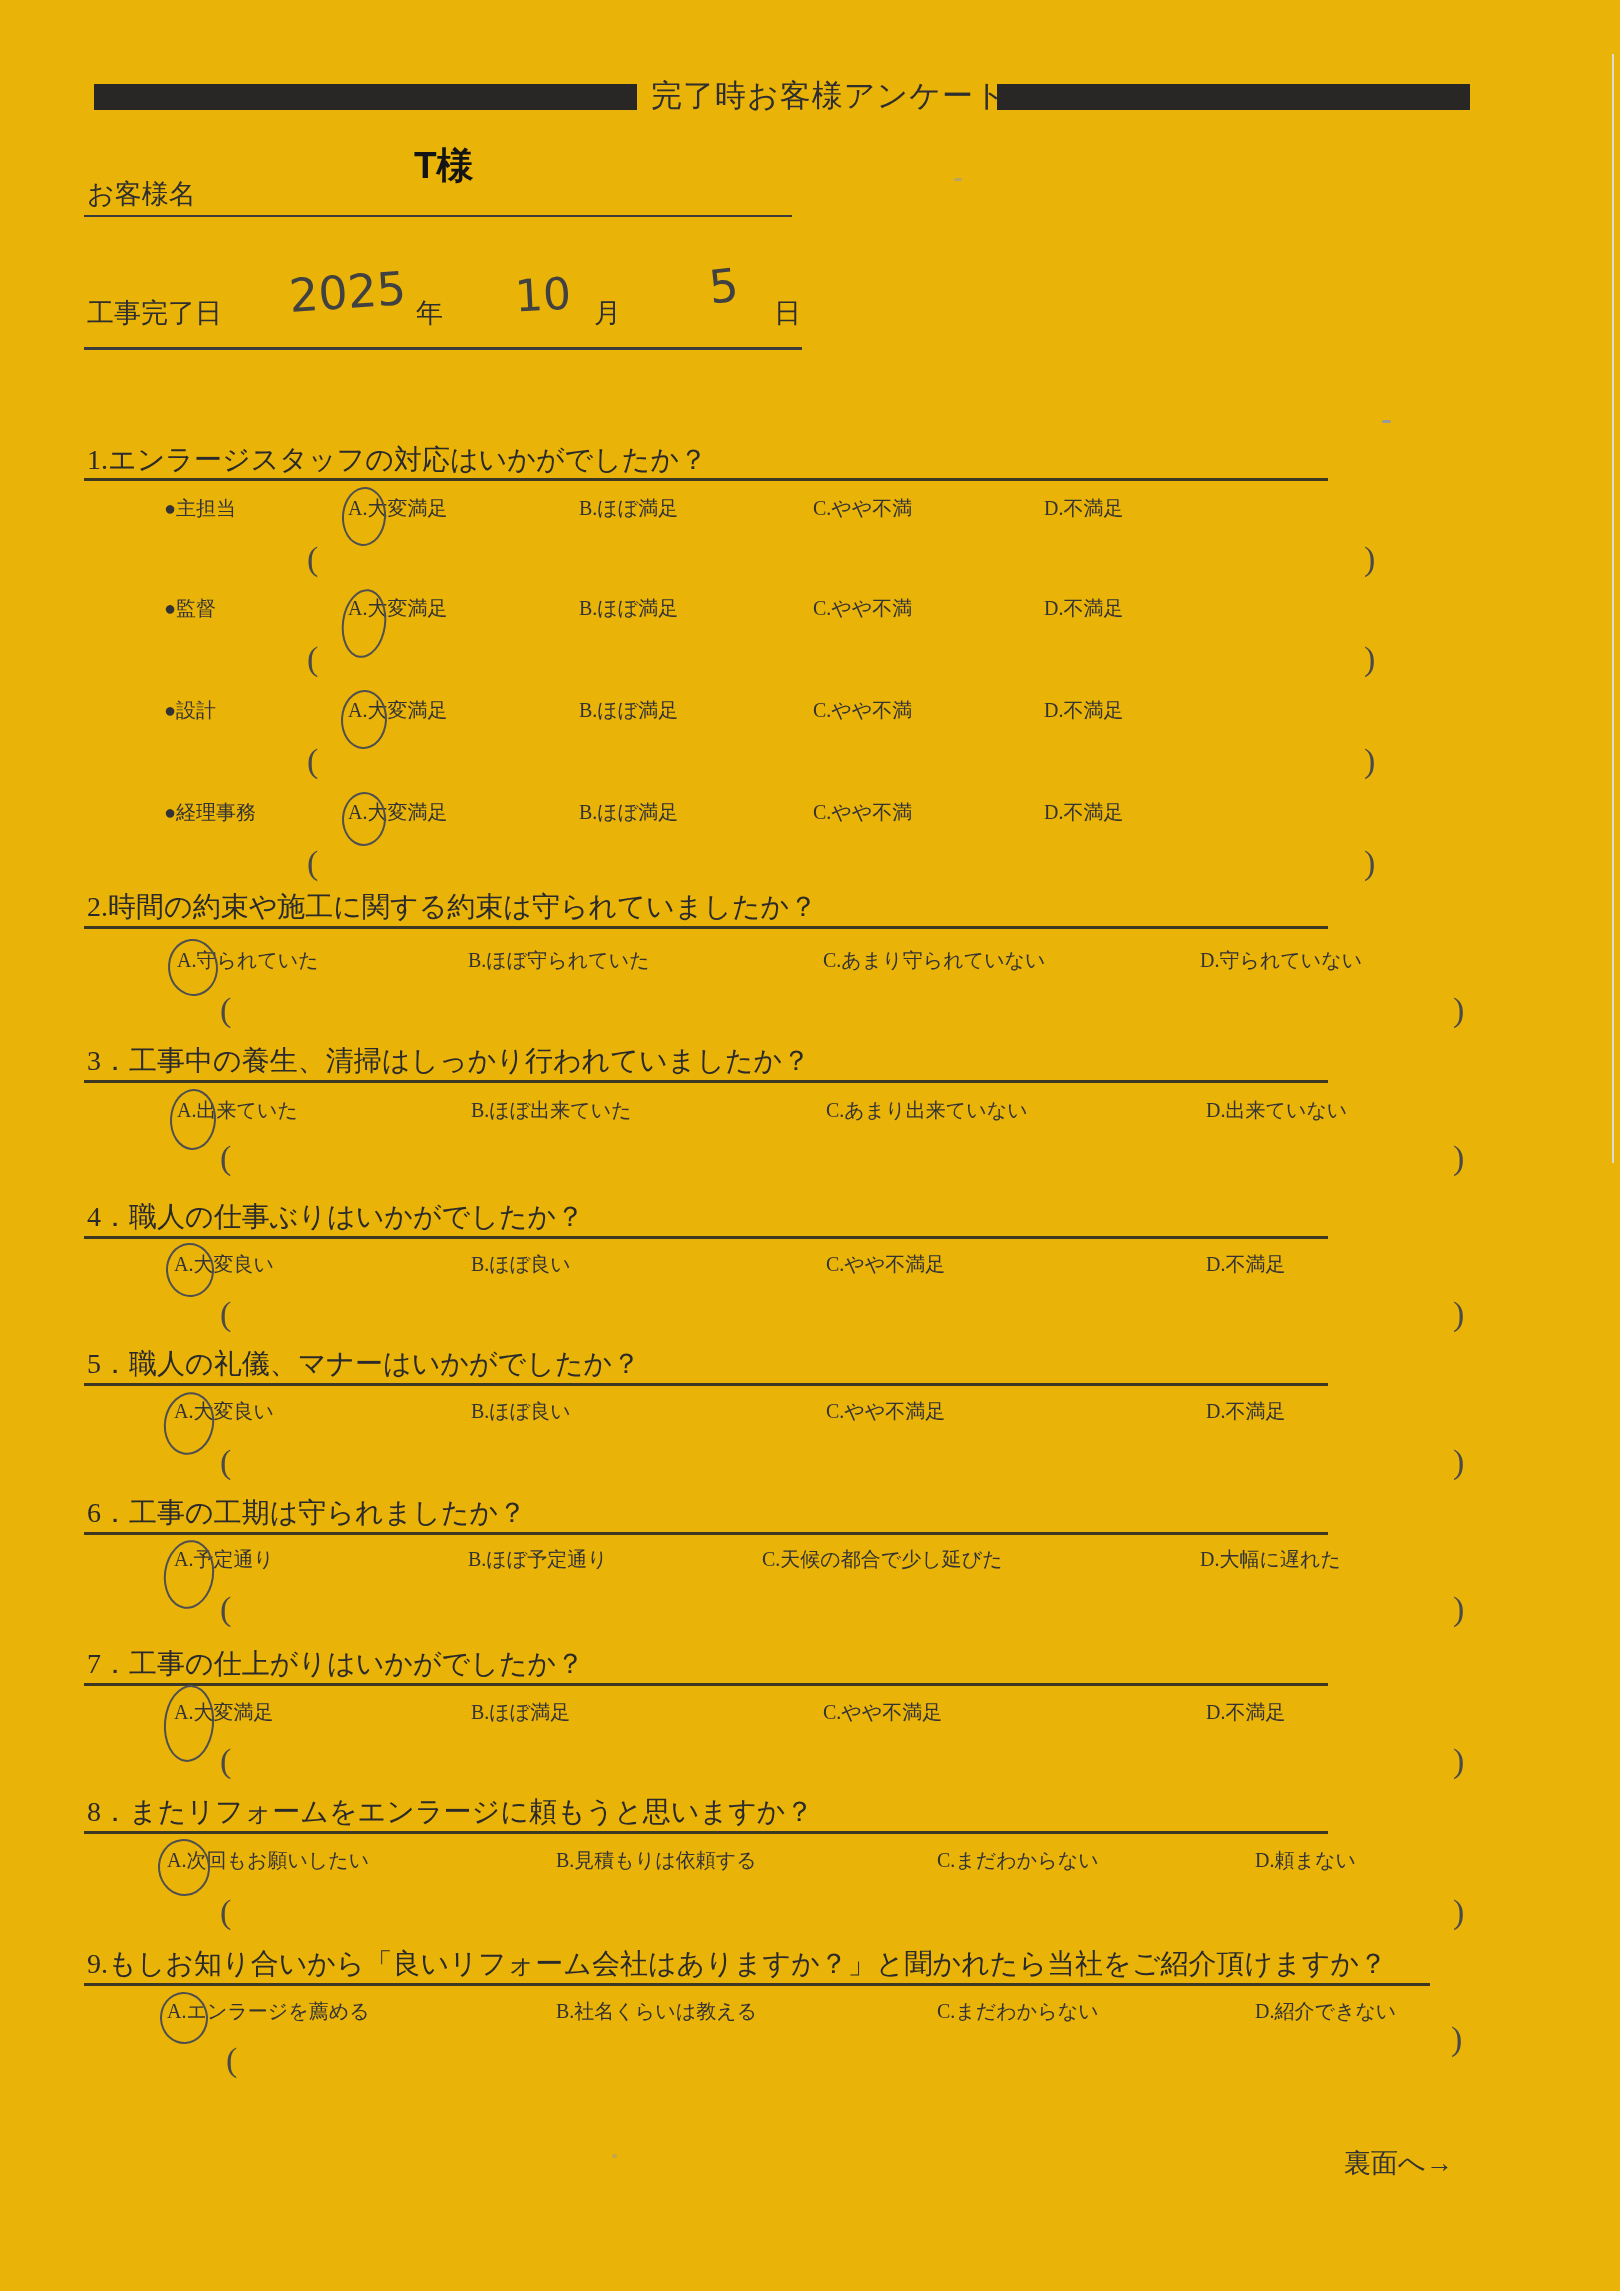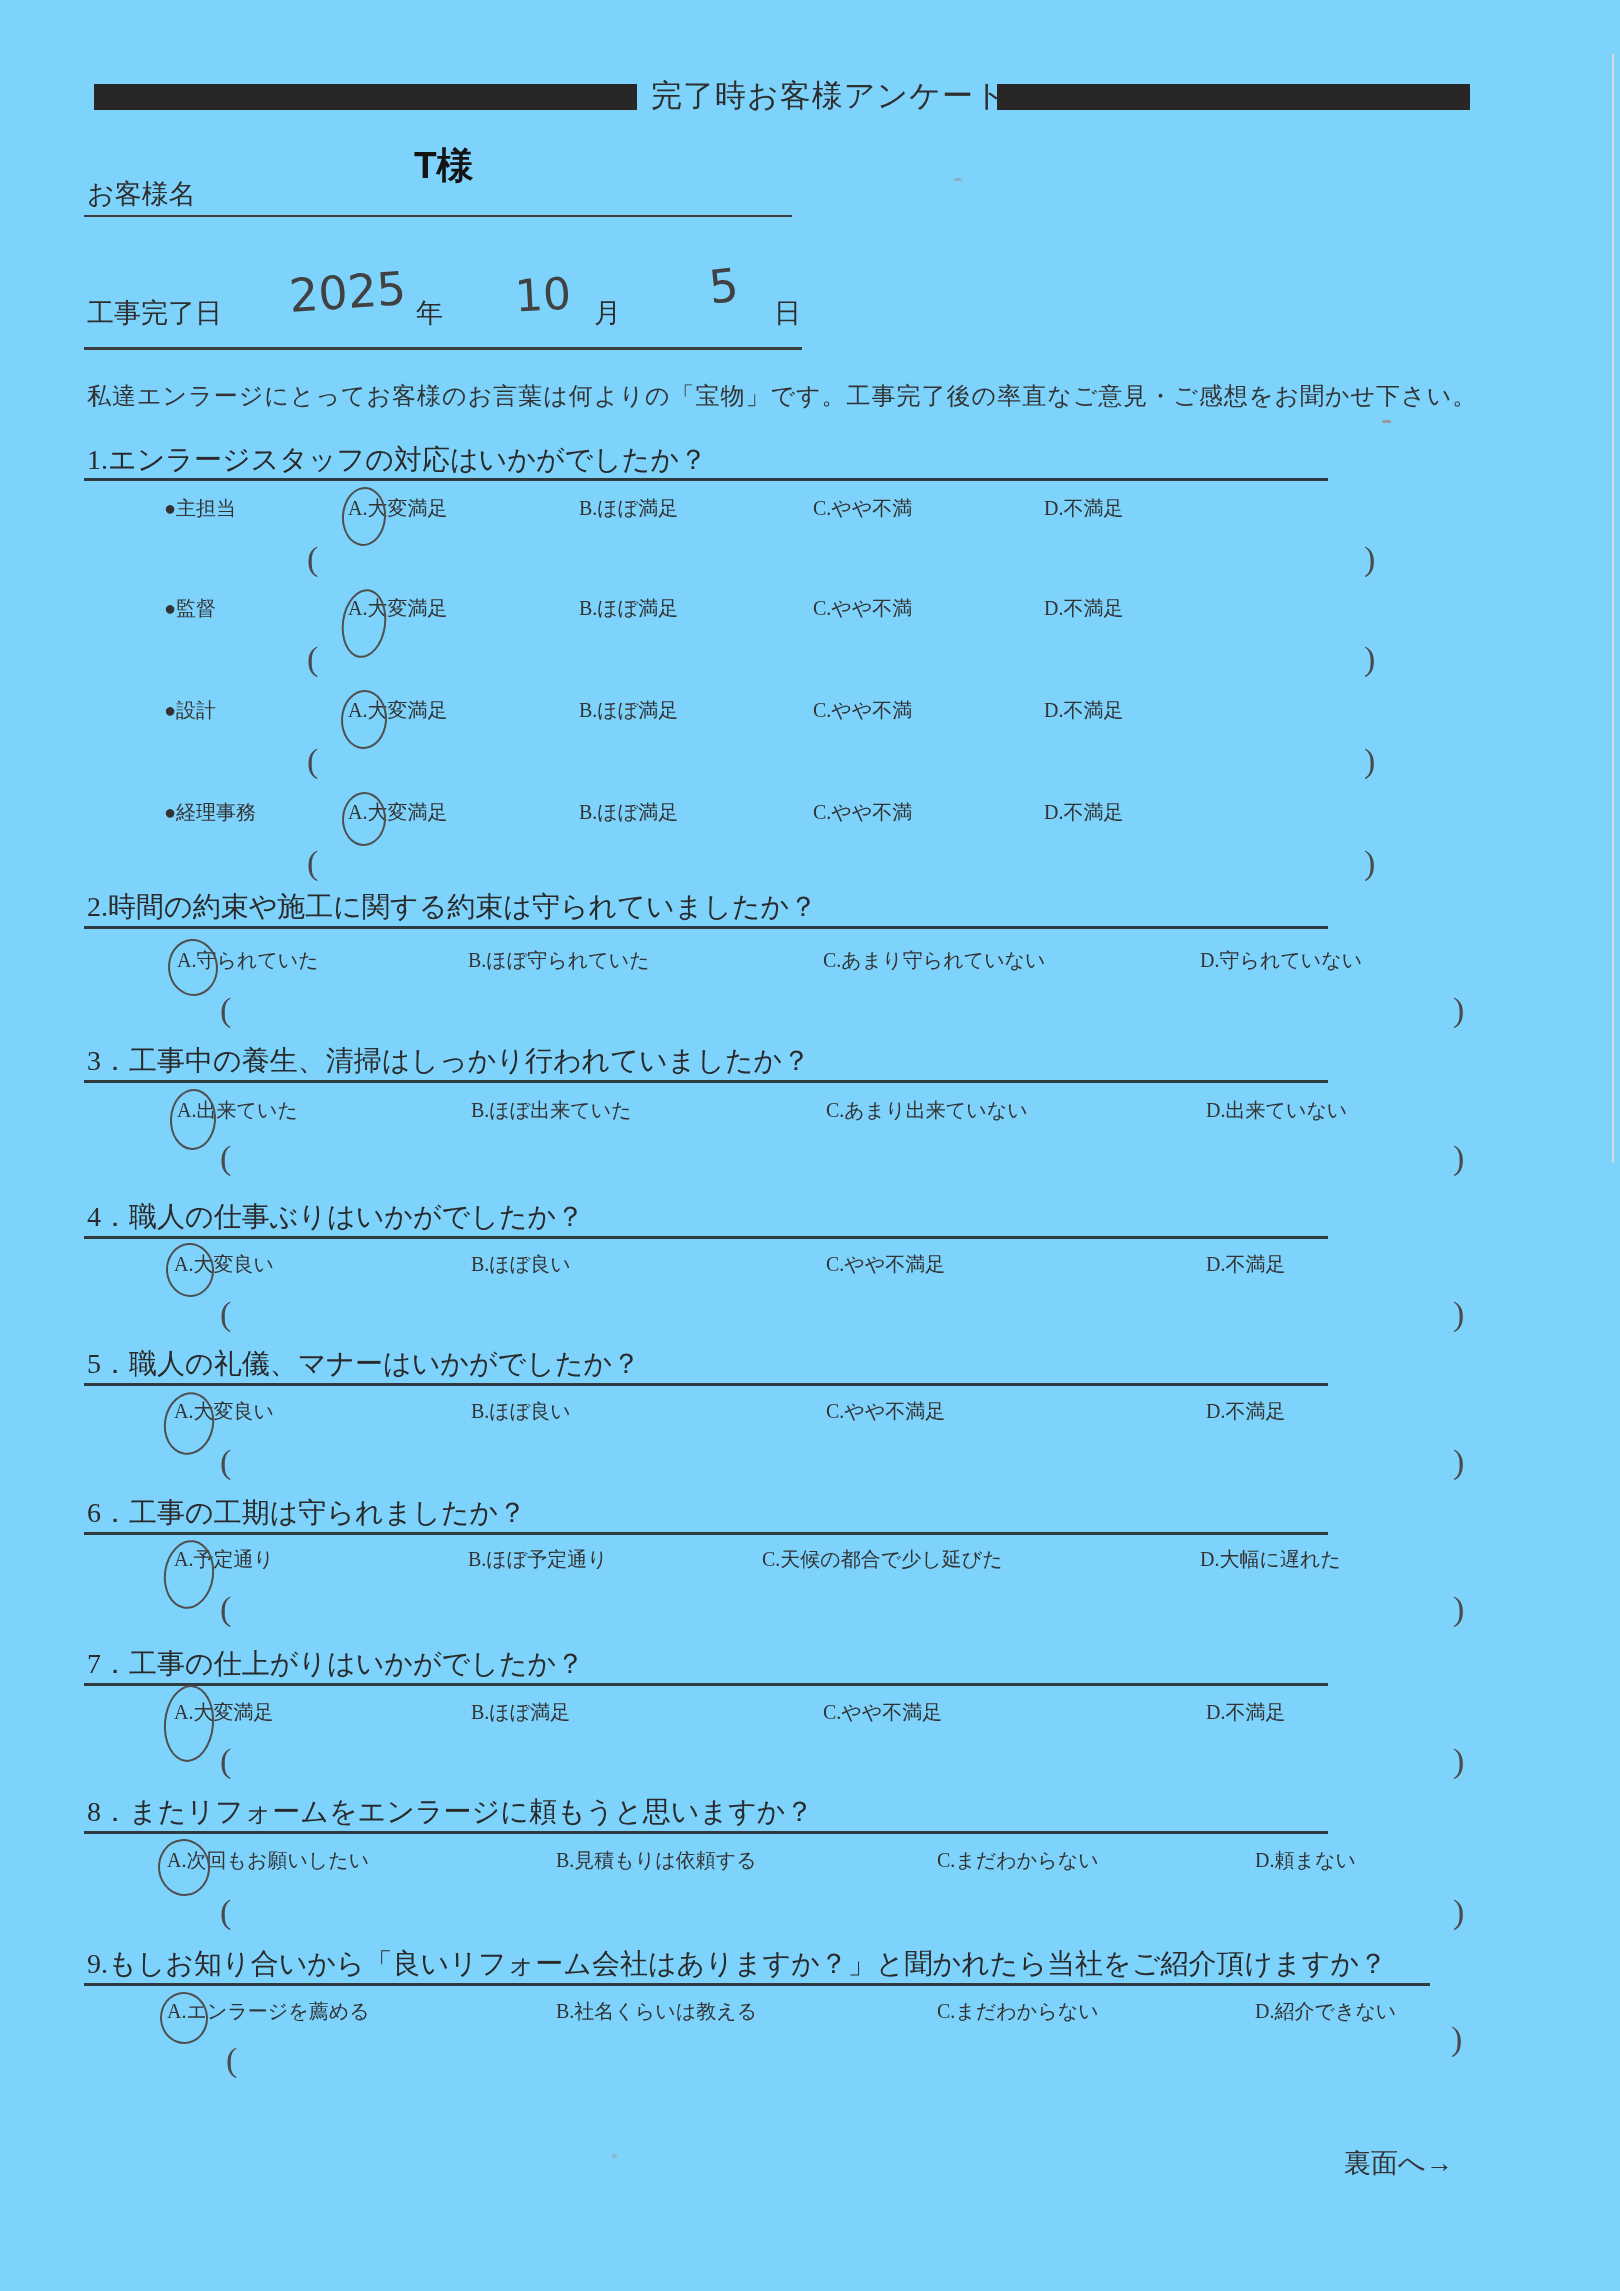--- a/index.html
+++ b/index.html
@@ -1,17 +1,17 @@
 <!DOCTYPE html>
 <html lang="ja"><head>
 <meta charset="utf-8">
 <style>
   html,body{margin:0;padding:0;background:#ffffff;}
   .page{
-    position:relative;width:1621px;height:2292px;background:#7dd3fc;overflow:hidden;
+    position:relative;width:1621px;height:2292px;background:#eab308;overflow:hidden;
     font-family:"Liberation Serif","DejaVu Serif",serif;color:#2b2b2b;
   }
   .bar{position:absolute;height:26px;background:#292726;}
   .hdr-title{position:absolute;font-size:31px;letter-spacing:1px;color:#2e2e2e;white-space:nowrap;}
   .label{position:absolute;font-size:27px;color:#2e2e2e;white-space:nowrap;}
   .name-bold{position:absolute;font-family:"Liberation Sans","DejaVu Sans",sans-serif;font-weight:700;font-size:37px;color:#141414;white-space:nowrap;}
   .line{position:absolute;height:2px;background:#3c3c3c;}
   .rule{position:absolute;height:3px;background:#262626;opacity:.88;}
   .hand{position:absolute;font-family:"DejaVu Sans",sans-serif;color:#414141;white-space:nowrap;}
   .intro{position:absolute;font-size:24px;letter-spacing:1px;color:#333;white-space:nowrap;}
@@ -38,21 +38,20 @@
 
   <div class="label" style="left:87px;top:295px;">工事完了日</div>
   <div class="hand" style="left:289px;top:265px;font-size:46px;transform:rotate(-4deg);">2025</div>
   <div class="label" style="left:416px;top:295px;">年</div>
   <div class="hand" style="left:515px;top:269px;font-size:44px;transform:rotate(-3deg);">10</div>
   <div class="label" style="left:594px;top:295px;">月</div>
   <div class="hand" style="left:709px;top:259px;font-size:46px;transform:rotate(-6deg);">5</div>
   <div class="label" style="left:774px;top:295px;">日</div>
   <div class="line" style="left:84px;top:347px;width:718px;height:3px;"></div>
 
-  <div class="intro" style="left:87px;top:380px;">私達エンラージにとってお客様のお言葉は何よりの「宝物」です。工事完了後の率直なご意見・ご感想をお聞かせ下さい。</div>
 
   <div>
     <div class="q-title" style="left:87px;top:441px;">1.エンラージスタッフの対応はいかがでしたか？</div>
     <div class="rule" style="left:84px;top:478px;width:1244px;"></div>
 
     <span class="opt" style="left:164px;top:495px;">●主担当</span>
     <span class="opt" style="left:348px;top:495px;">A.大変満足</span>
     <span class="opt" style="left:579px;top:495px;">B.ほぼ満足</span>
     <span class="opt" style="left:813px;top:495px;">C.やや不満</span>
     <span class="opt" style="left:1044px;top:495px;">D.不満足</span>

